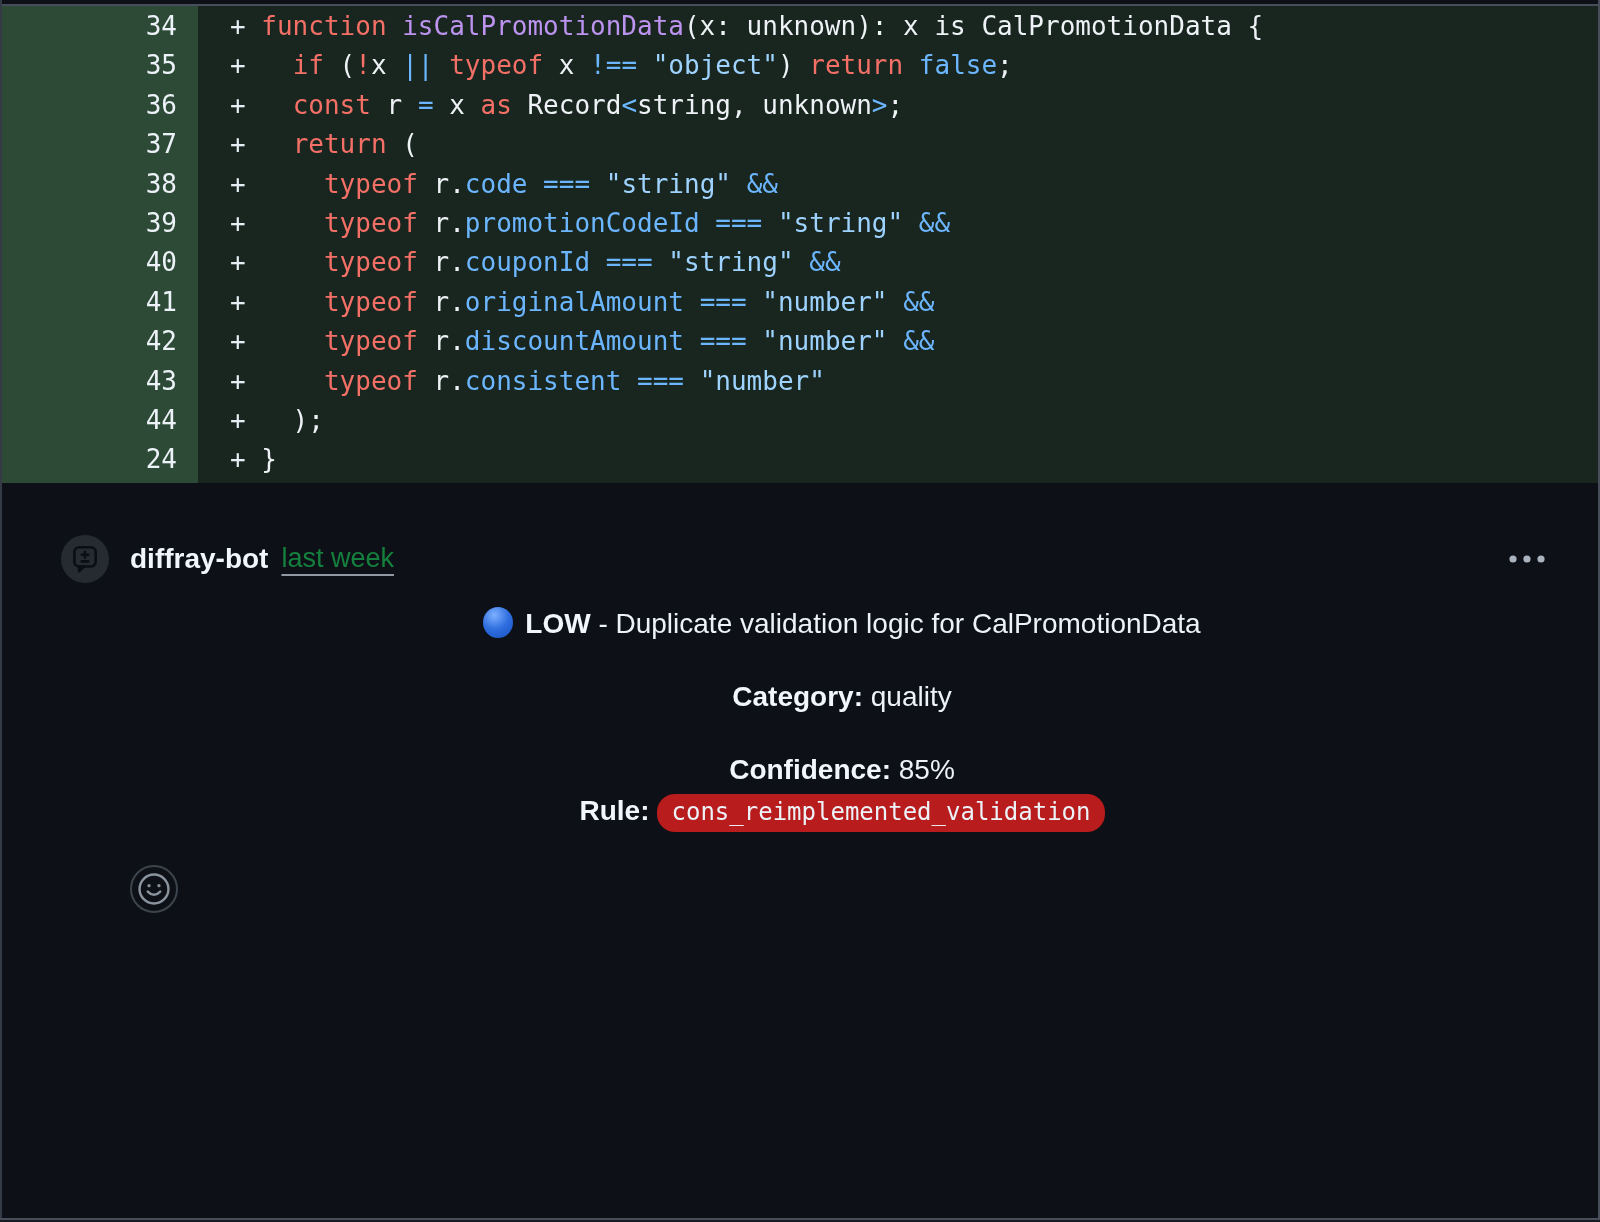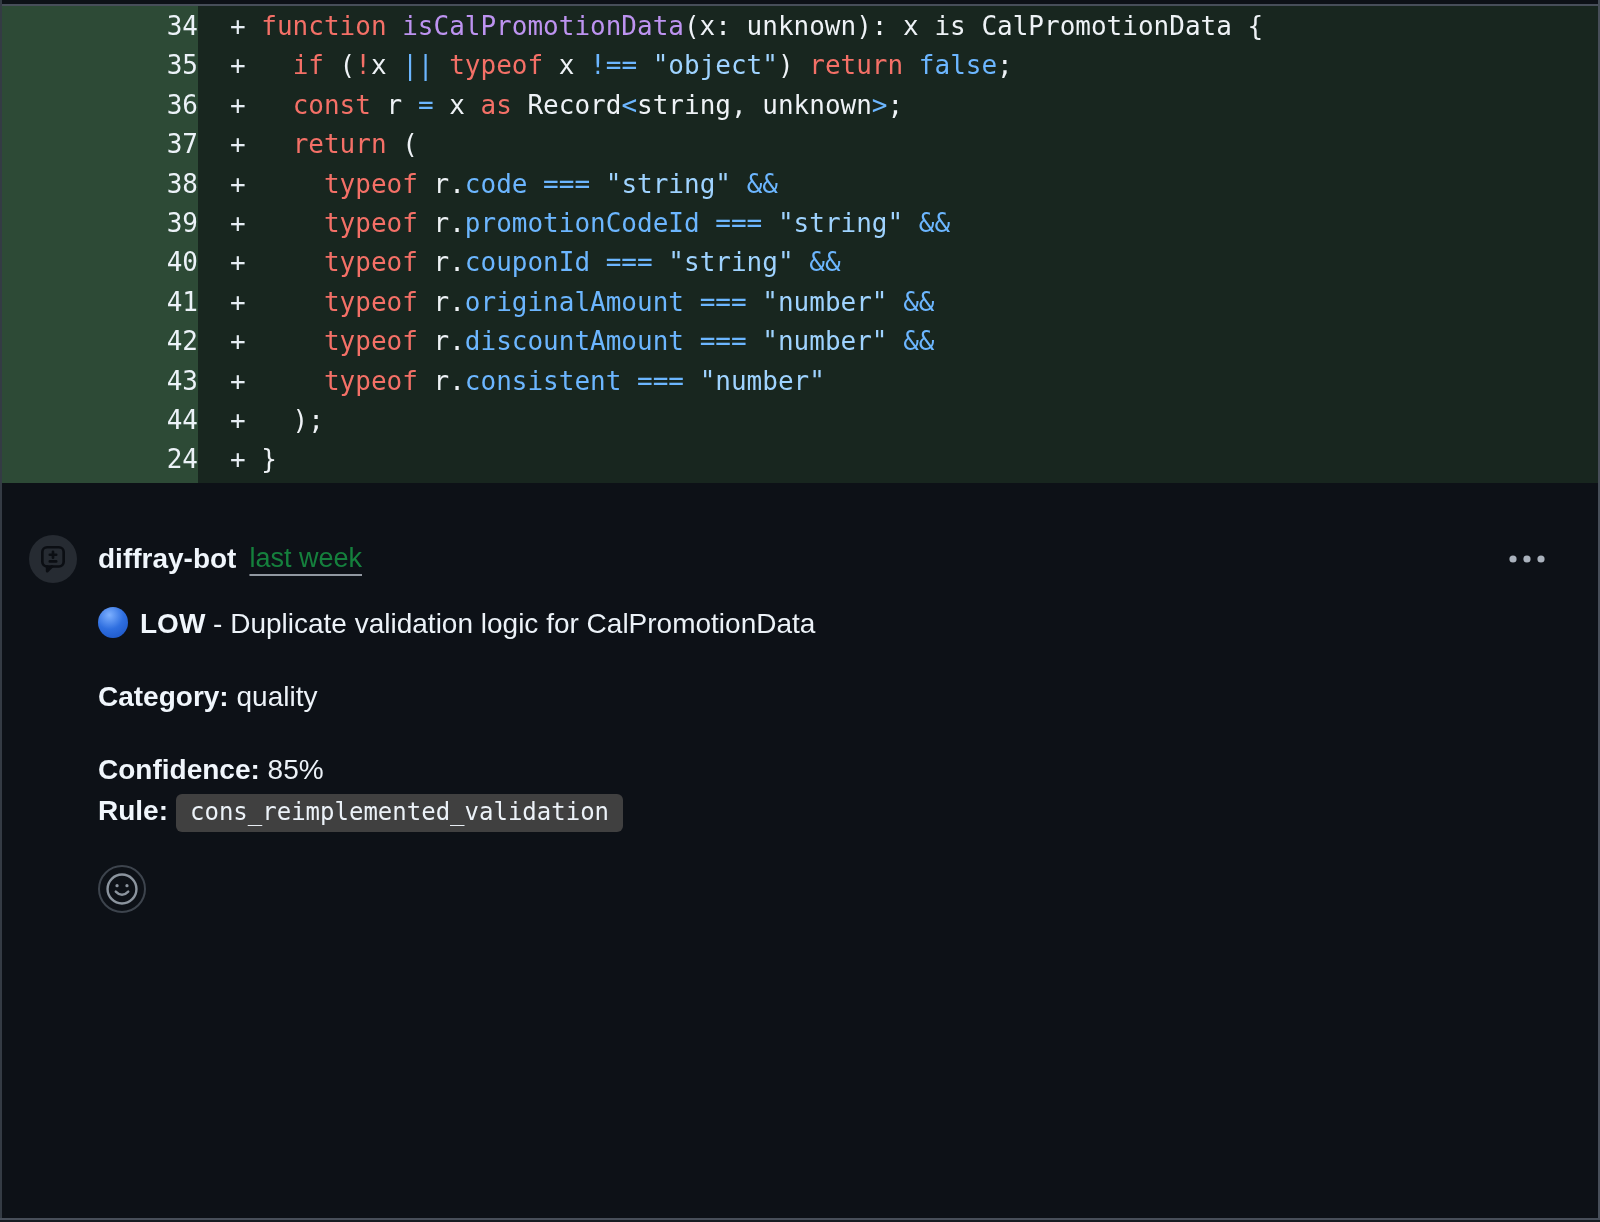--- a/index.html
+++ b/index.html
@@ -18,60 +18,60 @@
 
   
   .diff {
     background:linear-gradient(to right,#2d4a36 0,#2d4a36 196px,#18261f 196px);
     padding:1px 0 3px 0;
     font-family:"DejaVu Sans Mono","Liberation Mono",monospace;
     font-size:26px; line-height:39.4px;
   }
   .dl { display:flex; }
   .gutter {
-    flex:0 0 196px; text-align:right; 
+    flex:0 0 196px; text-align:right; padding-right:21px;
     color:#ecf2f8; cursor:pointer; user-select:none;
   }
   .codecell { flex:1; padding-left:32px; white-space:pre; }
   .marker { color:#e6edf3; white-space:pre; }
   .seg { white-space:pre; }
   .k { color:#f47067; }   
   .e { color:#bd93f0; }   
   .c { color:#6cb6ff; }   
   .s { color:#9fd3ff; }   
   .p { color:#eef2f6; }   
 
   
-  .comment { padding:52px 44px 40px 27px; background:#0d1117; }
+  .comment { padding:52px 44px 40px 27px; background:#0d1117;margin-left:32px; }
   .chead { display:flex; align-items:center; }
   .avatar {
     width:48px; height:48px; border-radius:50%;
     background:#262b32; display:flex; align-items:center; justify-content:center;
     cursor:pointer; flex:0 0 48px;
   }
   .author { margin-left:21px; font-size:28px; font-weight:700; color:#f0f6fc; cursor:pointer; }
   .timestamp {
     margin-left:13px; font-size:27px; color:#15803d;
     text-decoration:underline; text-decoration-color:#9198a1;
     text-underline-offset:7px; text-decoration-thickness:2px; cursor:pointer;
   }
   .kebab { margin-left:auto; background:none; border:none; padding:8px; cursor:pointer; line-height:0; }
 
-  .cbody { margin-left:69px; margin-top:20px; max-width:1450px; }
+  .cbody { margin-left:69px; margin-top:20px; max-width:1450px;text-align:center; }
   .cbody p { margin:0 0 32px 0; font-size:28px; line-height:41px; color:#ecf2f8; }
   .cbody strong { font-weight:700; color:#f0f6fc; }
   .dot {
     display:inline-block; width:30px; height:31px; border-radius:50%;
     background:radial-gradient(circle at 38% 26%, #7db0ff 0%, #2f6fe0 48%, #1850c0 100%);
     vertical-align:-5px; margin-right:12px;
   }
   .pill {
     font-family:"DejaVu Sans Mono","Liberation Mono",monospace;
-    font-size:24px; color:#ecf2f8; background:#404040;
-    border-radius:6px; padding:4px 14px 6px 14px; margin-left:8px;
+    font-size:24px; color:#ecf2f8; background:#b91c1c;
+    border-radius:18px; padding:4px 14px 6px 14px; margin-left:8px;
   }
   .smiley {
     width:48px; height:48px; border-radius:50%;
     border:2px solid #3d444d; background:transparent;
     display:flex; align-items:center; justify-content:center;
     cursor:pointer; padding:0;
   }
 
   
   .bottom-strip {

